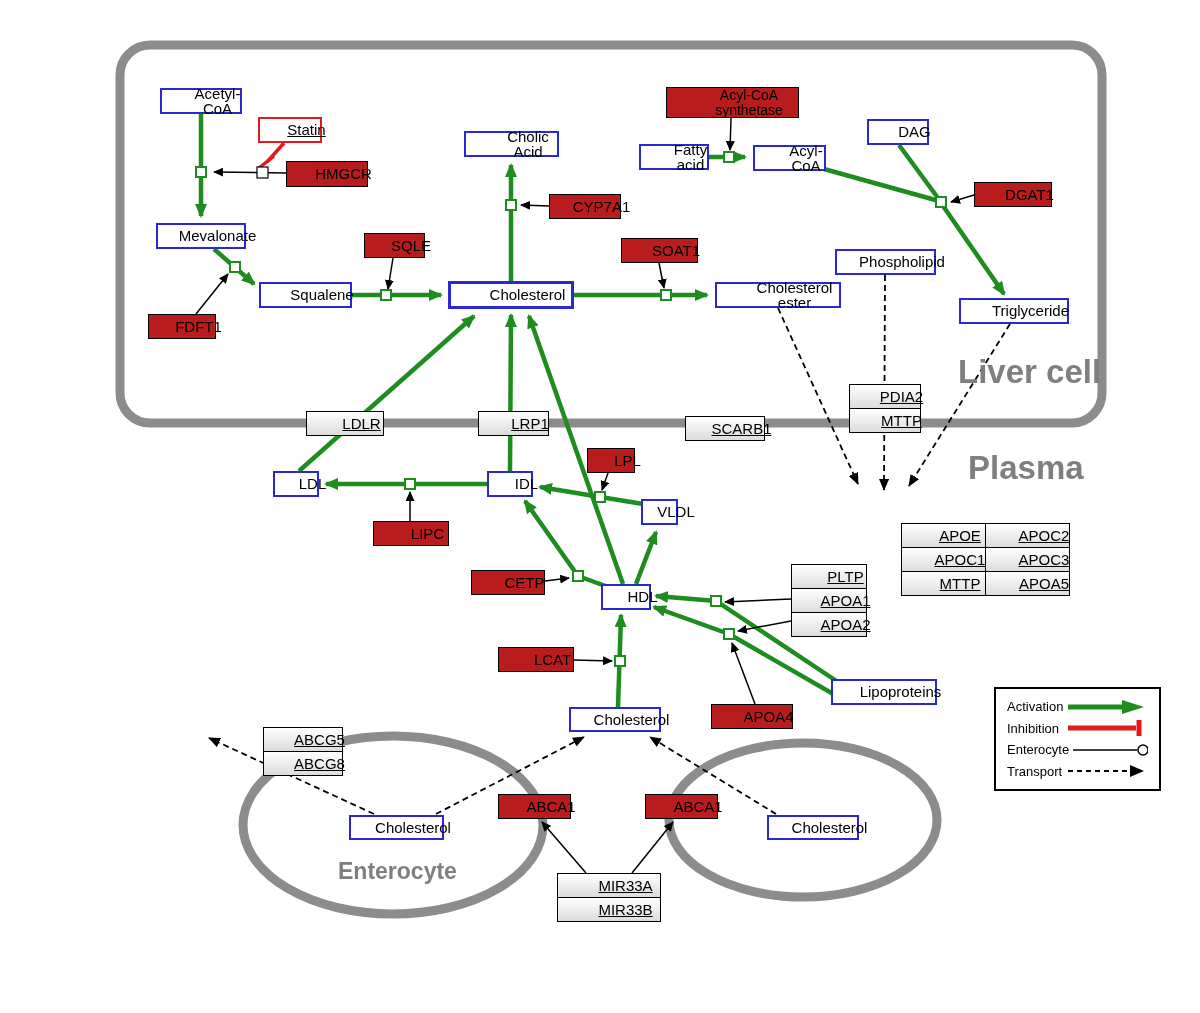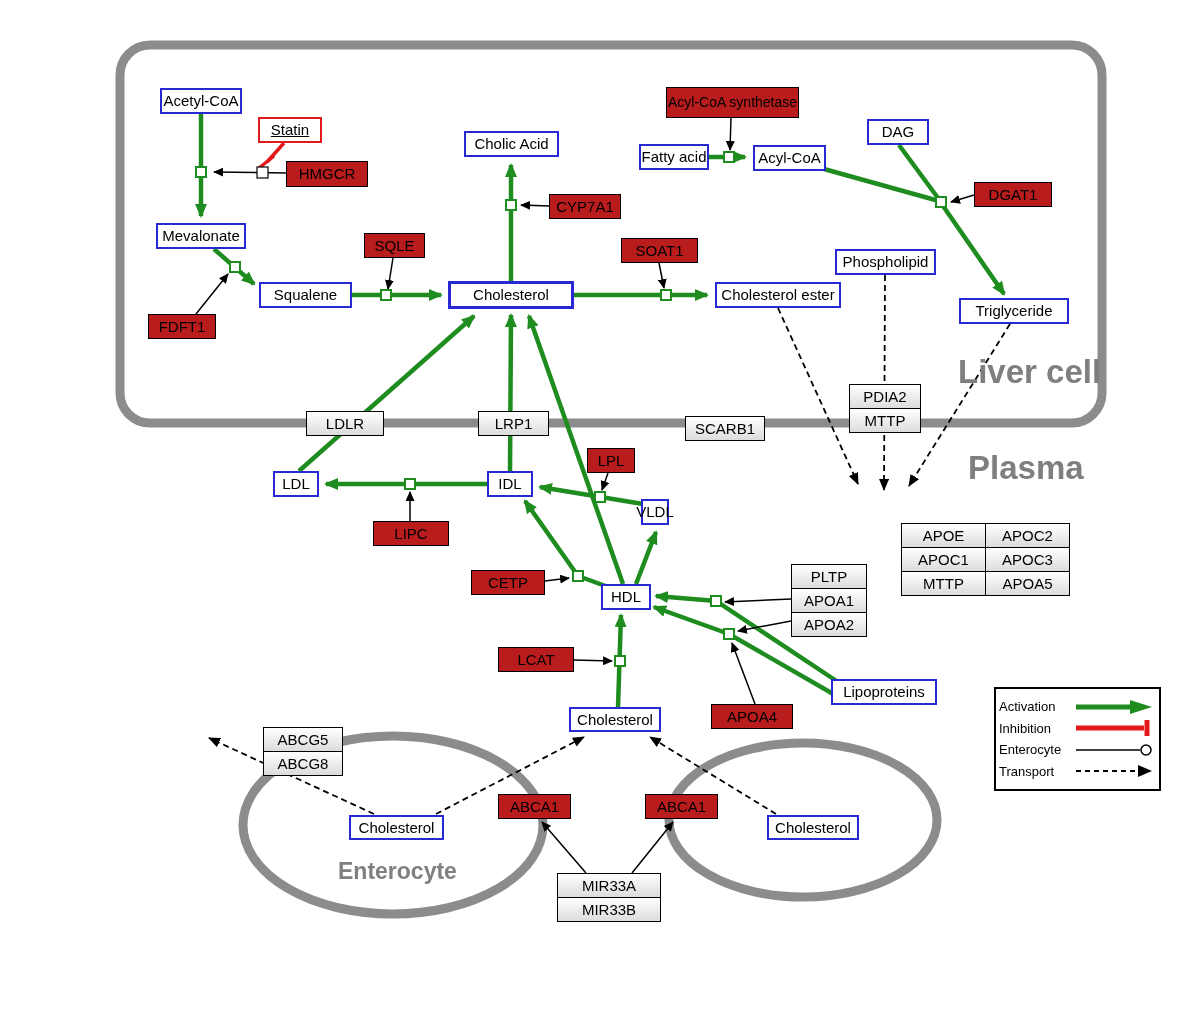--- a/index.html
+++ b/index.html
@@ -9,34 +9,34 @@
 
   .membrane { stroke: var(--membrane_gray,#8c8c8c); fill:none; stroke-width:9; }
   .edge-act { stroke: var(--activation_green,#1f8c1f); stroke-width:4.5; fill:none; }
   .edge-cat { stroke:#000000; stroke-width:1.5; fill:none; }
   .edge-trans { stroke:#000000; stroke-width:1.8; fill:none; stroke-dasharray:6 4; }
   .edge-inh { stroke: var(--inhibition_red,#e31a1c); stroke-width:3.5; fill:none; }
   .rxn-node { fill:#ffffff; stroke: var(--activation_green,#1f8c1f); stroke-width:2; }
   .anchor { fill:#ffffff; stroke:#000000; stroke-width:1.2; }
 
   .node { position:absolute; display:flex; align-items:center; justify-content:center;
-          text-align:center; font-size:15px; color:#000; background:#fff; line-height:1.02; }
+          text-align:center; font-size:15px; color:#000; background:#fff; line-height:1.02;padding-left:33px; }
   .metab { border:2px solid var(--metabolite_blue,#2929d4); }
   .metab-strong { border:3px solid var(--metabolite_blue,#2929d4); }
   .gene { border:1px solid #000; background:#b91c1c; }
-  .gene-grad { border:1px solid #000; background:linear-gradient(#ffffff,#dcdcdc); }
+  .gene-grad { border:1px solid #000; background:linear-gradient(#ffffff,#dcdcdc);text-decoration:underline; }
   .statin-box { border:2px solid var(--inhibition_red,#e31a1c);text-decoration:underline; }
   .small-text { font-size:14px; }
 
   .region-label { position:absolute; font-weight:bold; color:var(--label_gray,#7f7f7f); }
   .lbl-24 { font-size:33px; }
   .lbl-22 { font-size:23px; }
 
   .legend { position:absolute; left:994px; top:687px; width:167px; height:104px;
-            border:2px solid #000; background:#fff; padding:7px 3px;
+            border:2px solid #000; background:#fff; padding:7px 11px;
             display:flex; flex-direction:column; justify-content:space-between; }
   .legend-row { display:flex; align-items:center; justify-content:space-between; height:21px; }
   .legend-label { font-size:13px; color:#000; }
   .sym-act { stroke: var(--activation_green,#1f8c1f); }
   .sym-act-head { fill: var(--activation_green,#1f8c1f); }
   .sym-inh { stroke: var(--inhibition_red,#e31a1c); }
 </style>
 </head>
 <body>
 

